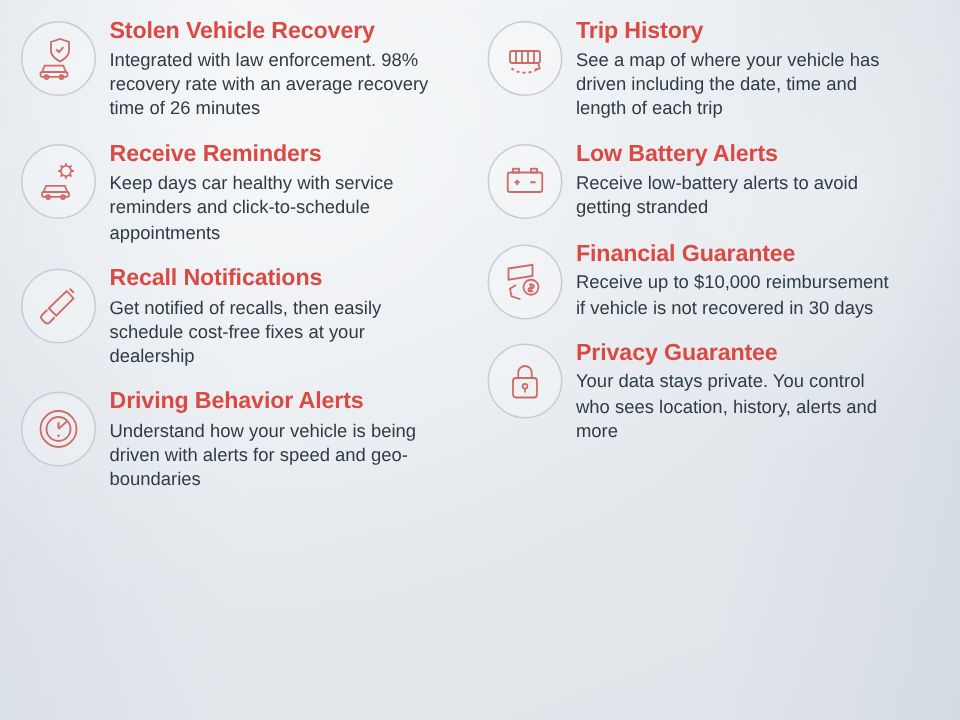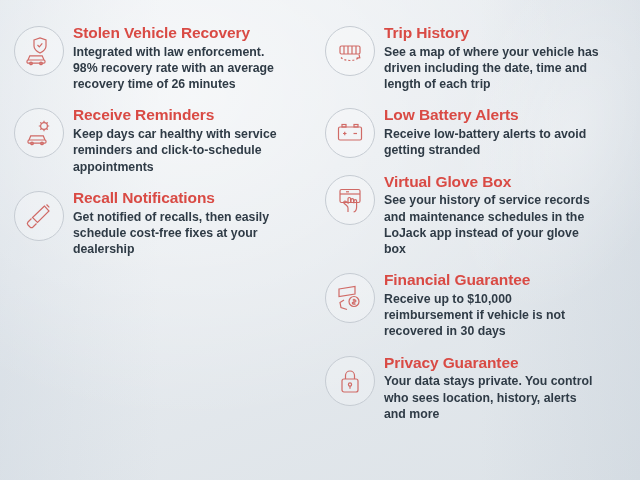--- a/index.html
+++ b/index.html
@@ -26,21 +26,21 @@
     position: absolute;
     inset: 0;
     background: radial-gradient(ellipse at 30% 20%, rgba(255,255,255,0.55), rgba(255,255,255,0) 60%),
                 linear-gradient(90deg, rgba(200,210,220,0.35), rgba(255,255,255,0) 25%, rgba(255,255,255,0) 75%, rgba(195,205,215,0.35));
     pointer-events: none;
   }
   .columns {
     position: relative;
     display: flex;
     gap: 10px;
-    padding: 24px 14px 10px 14px;
+    padding: 12px 14px 10px 14px;
     box-sizing: border-box;
     height: 100%;
   }
   .col {
     flex: 1 1 0;
     display: flex;
     flex-direction: column;
     gap: 14px;
   }
   .feature {
@@ -73,21 +73,20 @@
     line-height: 1.08;
     margin: 0 0 2px 0;
     letter-spacing: -0.1px;
   }
   .desc {
     color: #2f3b46;
     font-size: 12.3px;
     line-height: 1.32;
     margin: 0;
     max-width: 215px;
-    font-weight: bold;
   }
   .glare {
     position: absolute;
     right: -40px;
     top: -60px;
     width: 220px;
     height: 380px;
     background: radial-gradient(ellipse at center, rgba(255,255,255,0.35), rgba(255,255,255,0) 70%);
     transform: rotate(18deg);
     pointer-events: none;
@@ -144,20 +143,35 @@
             <path d="M7.5 17.5 l-3.5 3.5 a2.2 2.2 0 0 0 0 3 l2 2 a2.2 2.2 0 0 0 3 0 l3.5-3.5"></path>
             <path d="M22.5 3.5 l2.8 2.8"></path>
           </svg>
         </div>
         <div class="text">
           <p class="title">Recall Notifications</p>
           <p class="desc">Get notified of recalls, then easily schedule cost-free fixes at your dealership</p>
         </div>
       </div>
 
+      <div class="feature">
+        <div class="icon-wrap">
+          <svg width="30" height="30" viewBox="0 0 30 30" fill="none" stroke="#d06a66" stroke-width="1.2">
+            <circle cx="15" cy="15" r="12"></circle>
+            <circle cx="15" cy="15" r="8"></circle>
+            <path d="M15 15 l5.5-5"></path>
+            <path d="M15 10.5 v4" stroke-width="1.4"></path>
+            <circle cx="15" cy="19.5" r="0.8" fill="#d06a66" stroke="none"></circle>
+          </svg>
+        </div>
+        <div class="text">
+          <p class="title">Driving Behavior Alerts</p>
+          <p class="desc">Understand how your vehicle is being driven with alerts for speed and geo-boundaries</p>
+        </div>
+      </div>
 
     </div>
 
     <div class="col">
 
       <div class="feature">
         <div class="icon-wrap">
           <svg width="30" height="30" viewBox="0 0 30 30" fill="none" stroke="#d06a66" stroke-width="1.2">
             <rect x="5" y="10" width="20" height="8" rx="1.5"></rect>
             <path d="M9 10 v8 M13 10 v8 M17 10 v8 M21 10 v8"></path>
@@ -180,34 +194,20 @@
             <path d="M8 15.5 h3.5 M9.75 13.75 v3.5"></path>
             <path d="M18.5 15.5 h3.5"></path>
           </svg>
         </div>
         <div class="text">
           <p class="title">Low Battery Alerts</p>
           <p class="desc">Receive low-battery alerts to avoid getting stranded</p>
         </div>
       </div>
 
-      <div class="feature">
-        <div class="icon-wrap">
-          <svg width="30" height="30" viewBox="0 0 30 30" fill="none" stroke="#d06a66" stroke-width="1.2">
-            <rect x="5" y="4.5" width="20" height="13" rx="1.5"></rect>
-            <path d="M5 9 h20"></path>
-            <path d="M11 6.8 h3"></path>
-            <path d="M13 27 v-4 c0-1.2 -0.6-2 -1.6-2.8 l-2.4-2 a1.3 1.3 0 0 1 1.6-2 l2.4 1.8 v-4.2 a1.3 1.3 0 0 1 2.6 0 v3.6 h0.4 v-2.4 a1.3 1.3 0 0 1 2.6 0 v2.6 h0.4 v-1.6 a1.3 1.3 0 0 1 2.6 0 v6 c0 3 -1.5 4.6 -3 5"></path>
-          </svg>
-        </div>
-        <div class="text">
-          <p class="title">Virtual Glove Box</p>
-          <p class="desc">See your history of service records and maintenance schedules in the LoJack app instead of your glove box</p>
-        </div>
-      </div>
 
       <div class="feature">
         <div class="icon-wrap">
           <svg width="30" height="30" viewBox="0 0 30 30" fill="none" stroke="#d06a66" stroke-width="1.2">
             <path d="M4 6 L20 3.5 L20 11 L4 13.5 Z"></path>
             <circle cx="19" cy="18.5" r="5"></circle>
             <path d="M19 15.8 v5.4 M17.7 16.8 h2.1 a1.1 1.1 0 0 1 0 2.2 h-1.4 a1.1 1.1 0 0 0 0 2.2 h2.2"></path>
             <path d="M9 17 l-4 2.5 l1 5 l6 2"></path>
           </svg>
         </div>

